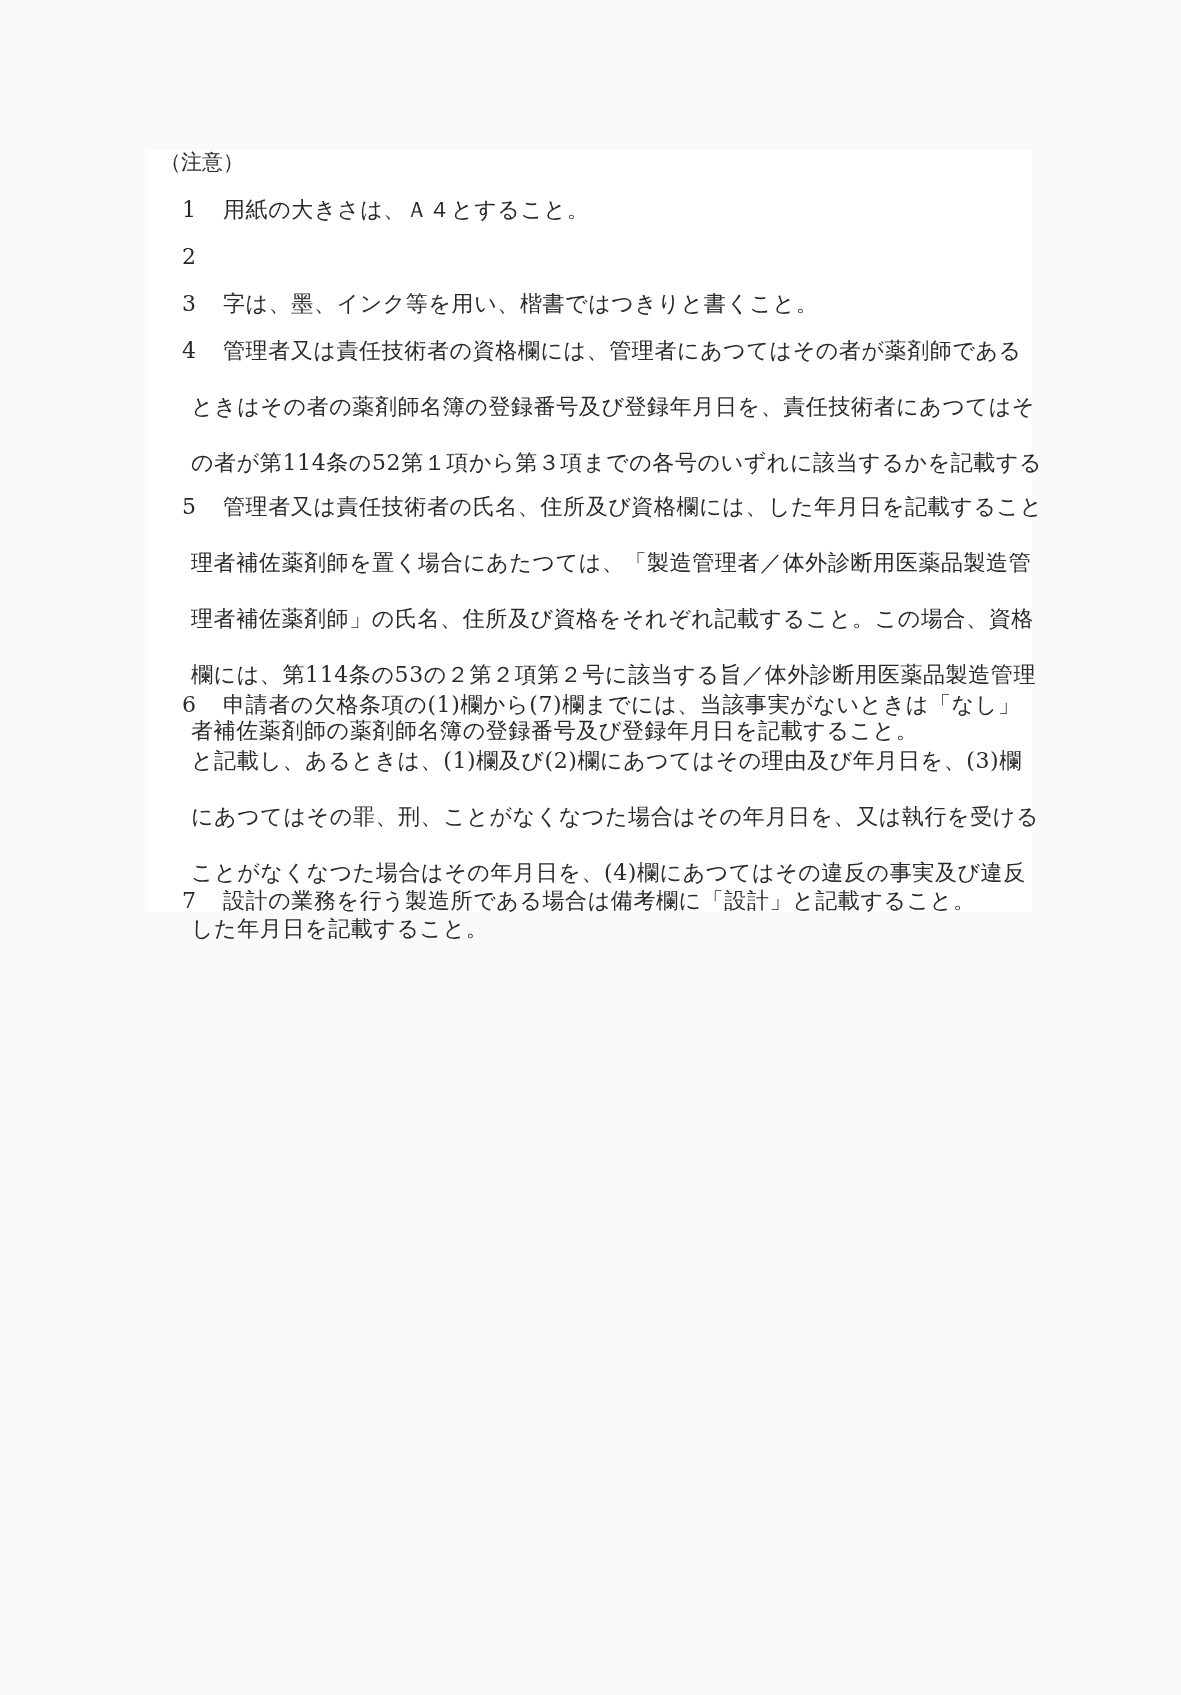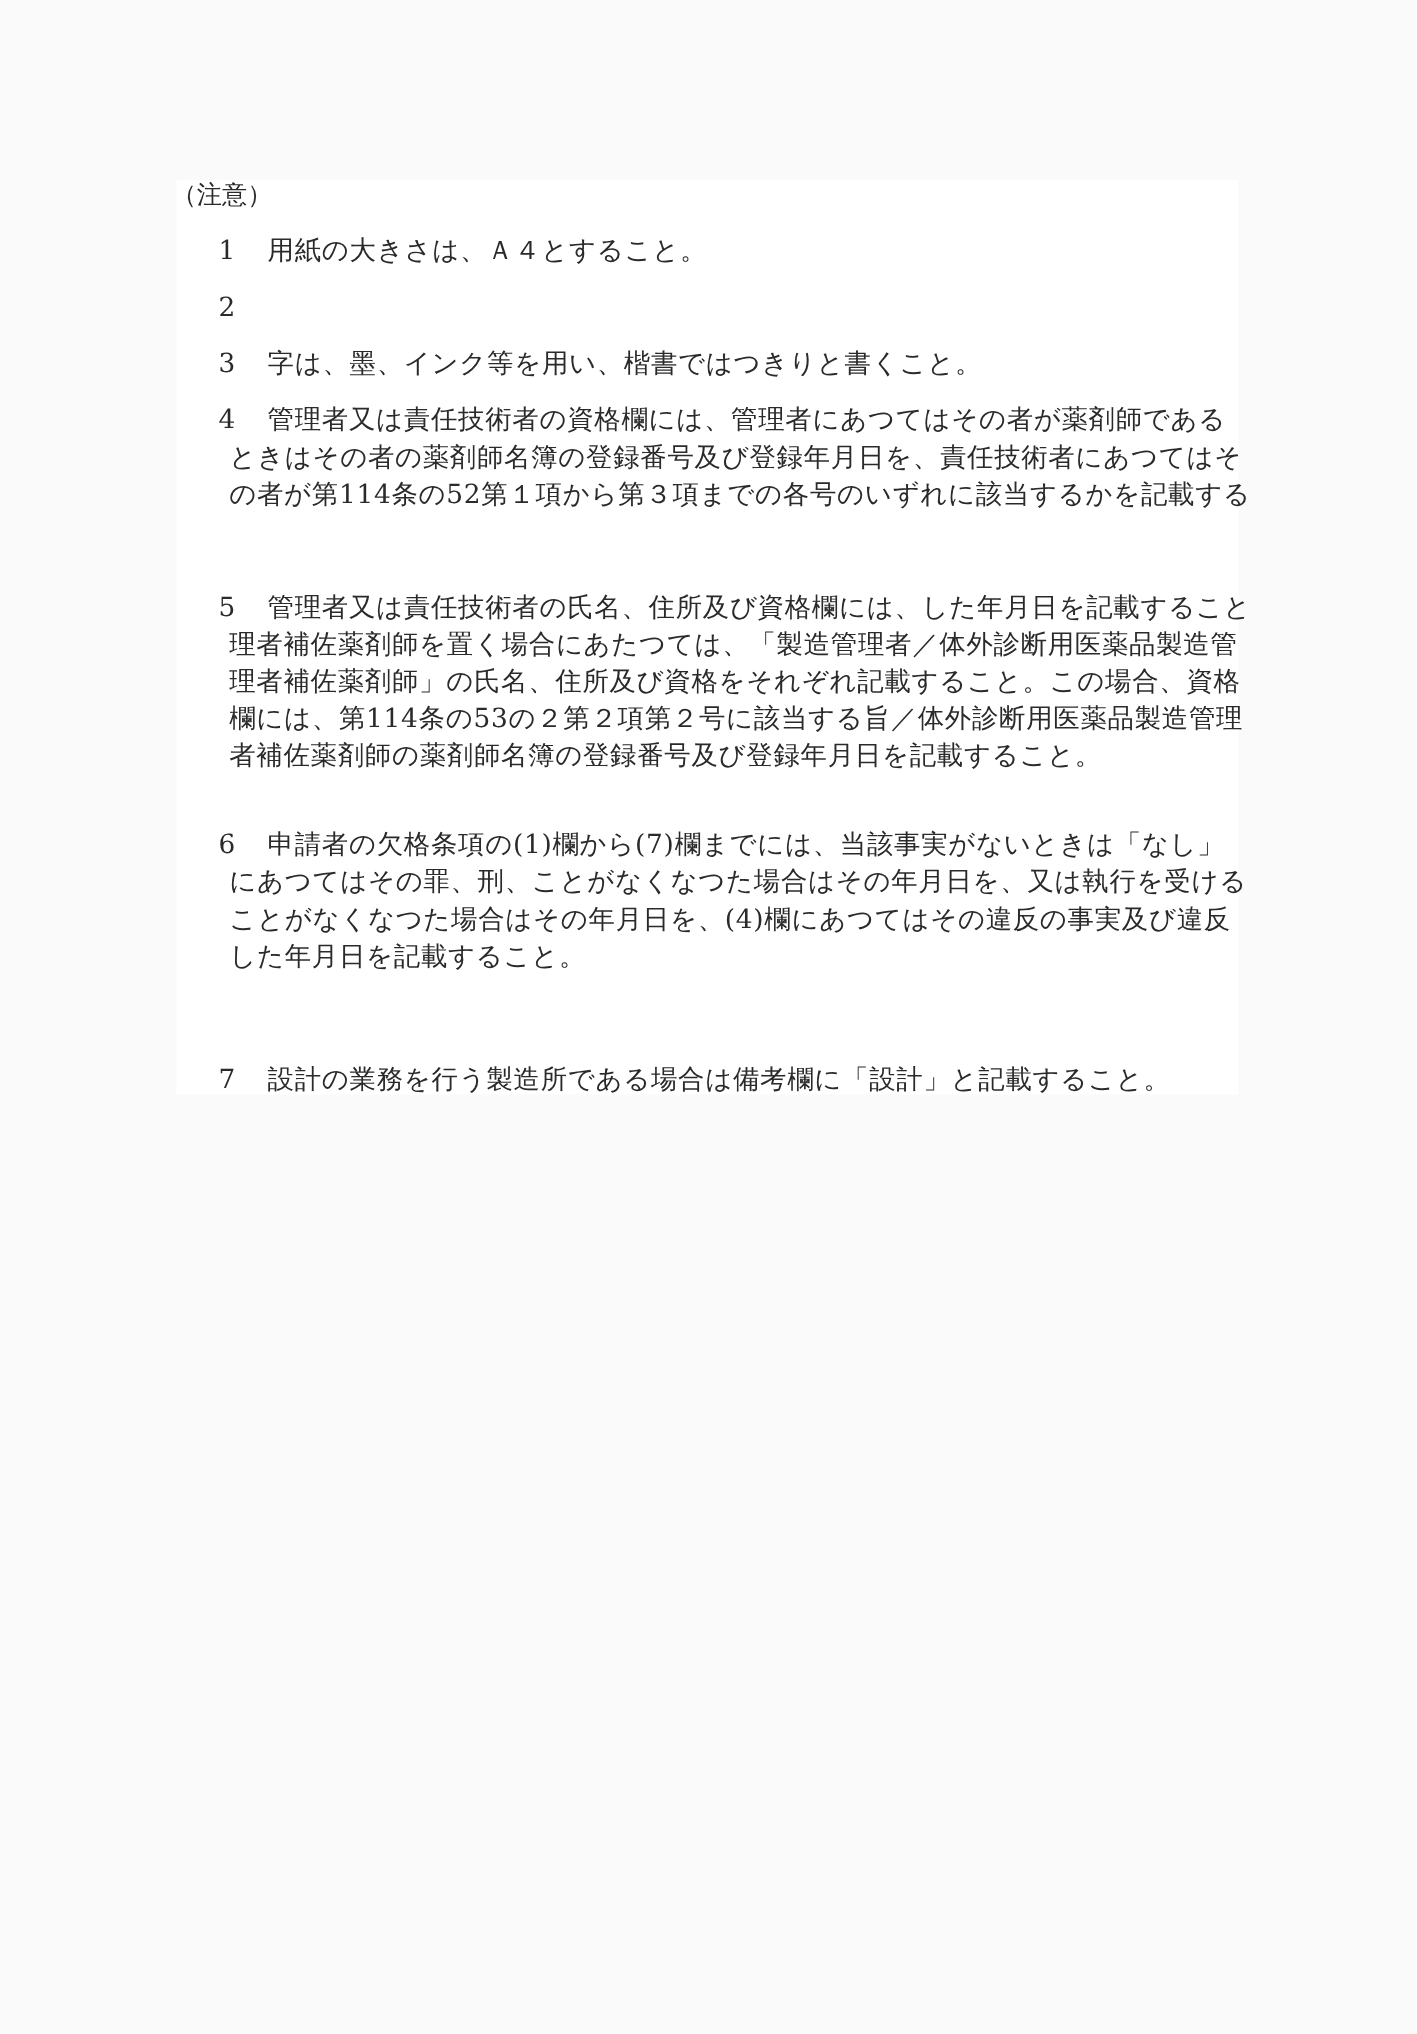--- a/index.html
+++ b/index.html
@@ -18,21 +18,21 @@
   .sheet {
     position: absolute;
     left: 147px;
     top: 150px;
     width: 885px;
     height: 762px;
     background: #ffffff;
   }
   .title {
     position: absolute;
-    left: 143px;
+    left: 160px;
     top: 147px;
     font-size: 21px;
     line-height: 30px;
     white-space: nowrap;
     letter-spacing: 0px;
   }
   .item {
     position: absolute;
     left: 182px;
     width: 850px;
@@ -49,20 +49,21 @@
     position: relative;
     padding-left: 41px;
   }
   .item .num {
     position: absolute;
     left: 0;
     top: 0;
   }
   .item .cont {
     padding-left: 9px;
+    margin-top: 25px;
   }
 </style>
 </head>
 <body>
 
 <div class="sheet"></div>
 
 <div class="title">（注意）</div>
 
 <div class="item" style="top:194px;">
@@ -103,20 +104,21 @@
   <span class="line cont">理者補佐薬剤師」の氏名、住所及び資格をそれぞれ記載すること。この場合、資格</span>
   <span class="line cont">欄には、第114条の53の２第２項第２号に該当する旨／体外診断用医薬品製造管理</span>
   <span class="line cont">者補佐薬剤師の薬剤師名簿の登録番号及び登録年月日を記載すること。</span>
 </div>
 
 <div class="item" style="top:689px;">
   <span class="line first">
     <span class="num">6</span>
     <span>申請者の欠格条項の(1)欄から(7)欄までには、当該事実がないときは「なし」</span>
   </span>
+  <span class="line cont">と記載し、あるときは、(1)欄及び(2)欄にあつてはその理由及び年月日を、(3)欄</span>
   <span class="line cont">にあつてはその罪、刑、ことがなくなつた場合はその年月日を、又は執行を受ける</span>
   <span class="line cont">ことがなくなつた場合はその年月日を、(4)欄にあつてはその違反の事実及び違反</span>
   <span class="line cont">した年月日を記載すること。</span>
 </div>
 
 <div class="item" style="top:885px;">
   <span class="line first">
     <span class="num">7</span>
     <span>設計の業務を行う製造所である場合は備考欄に「設計」と記載すること。</span>
   </span>

